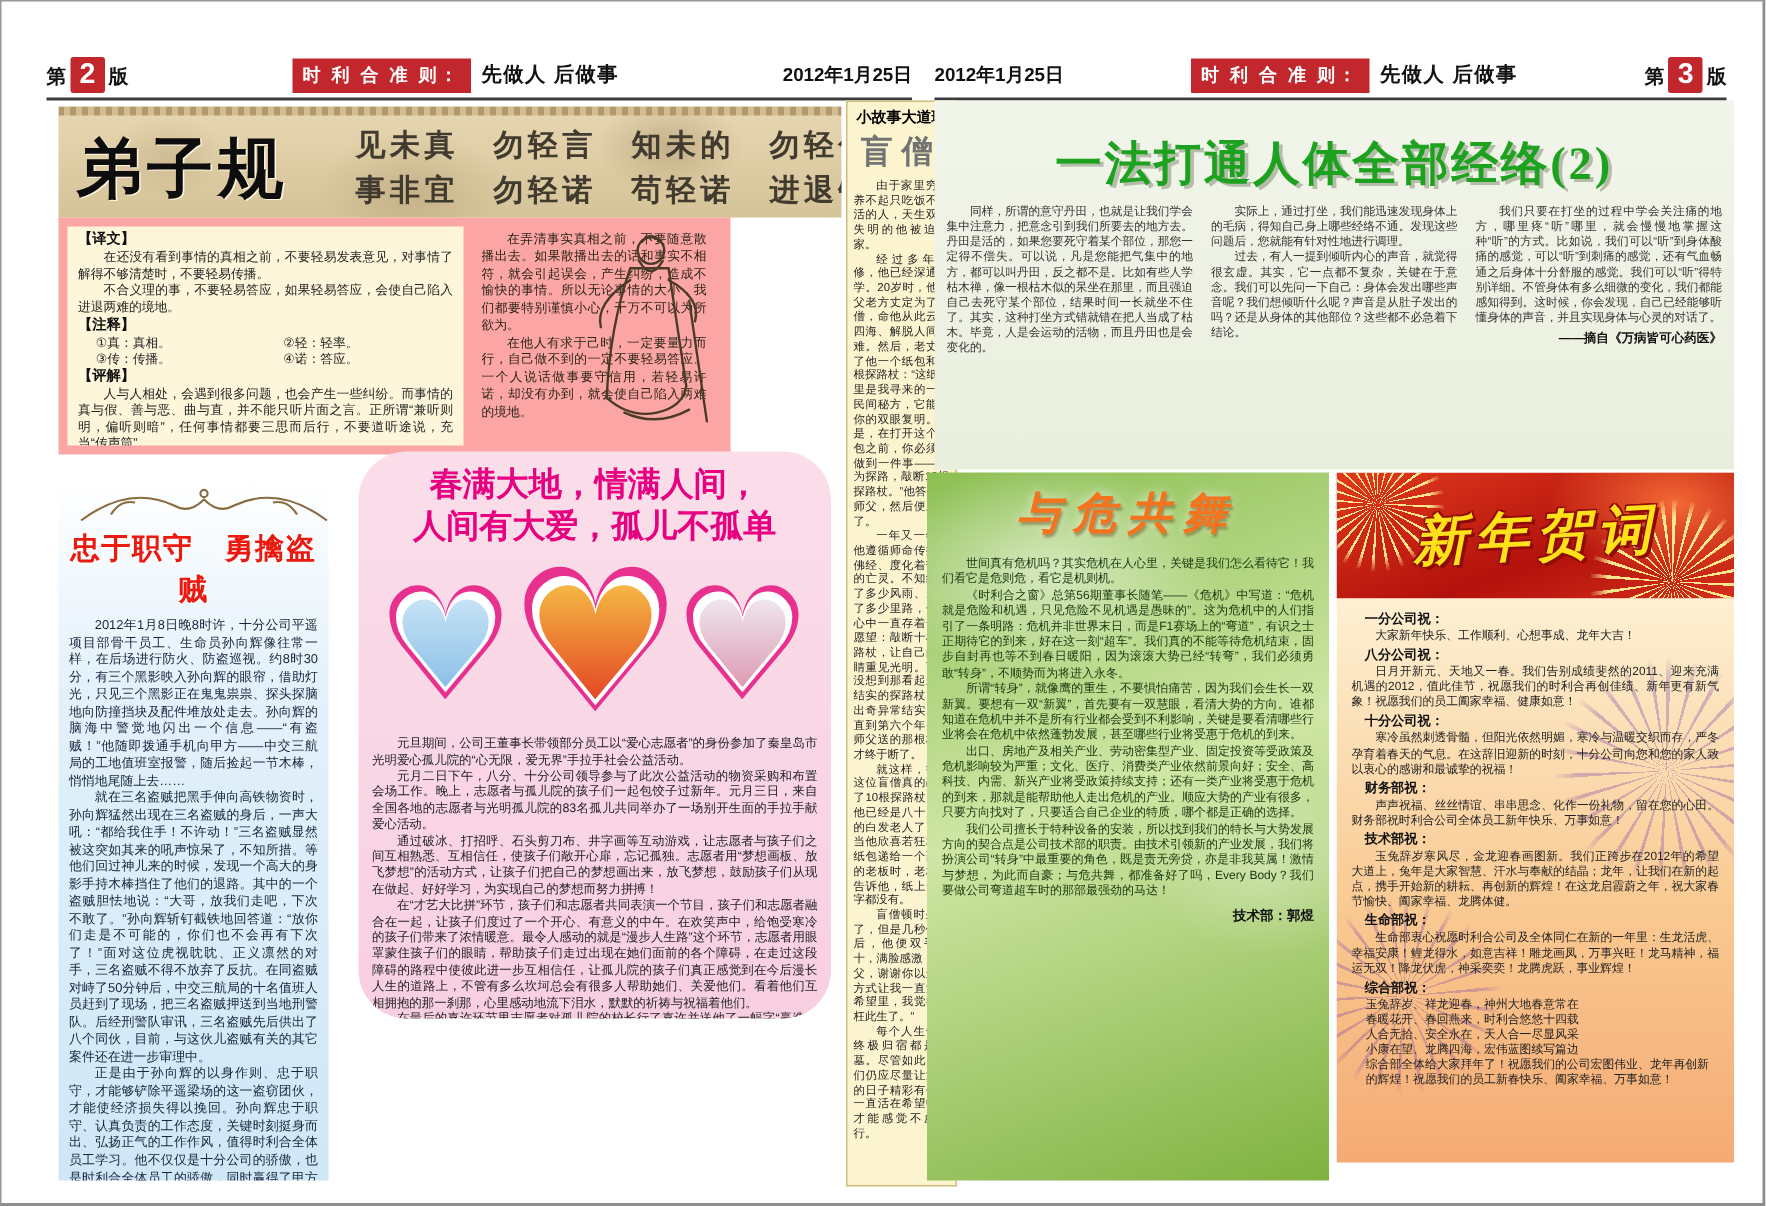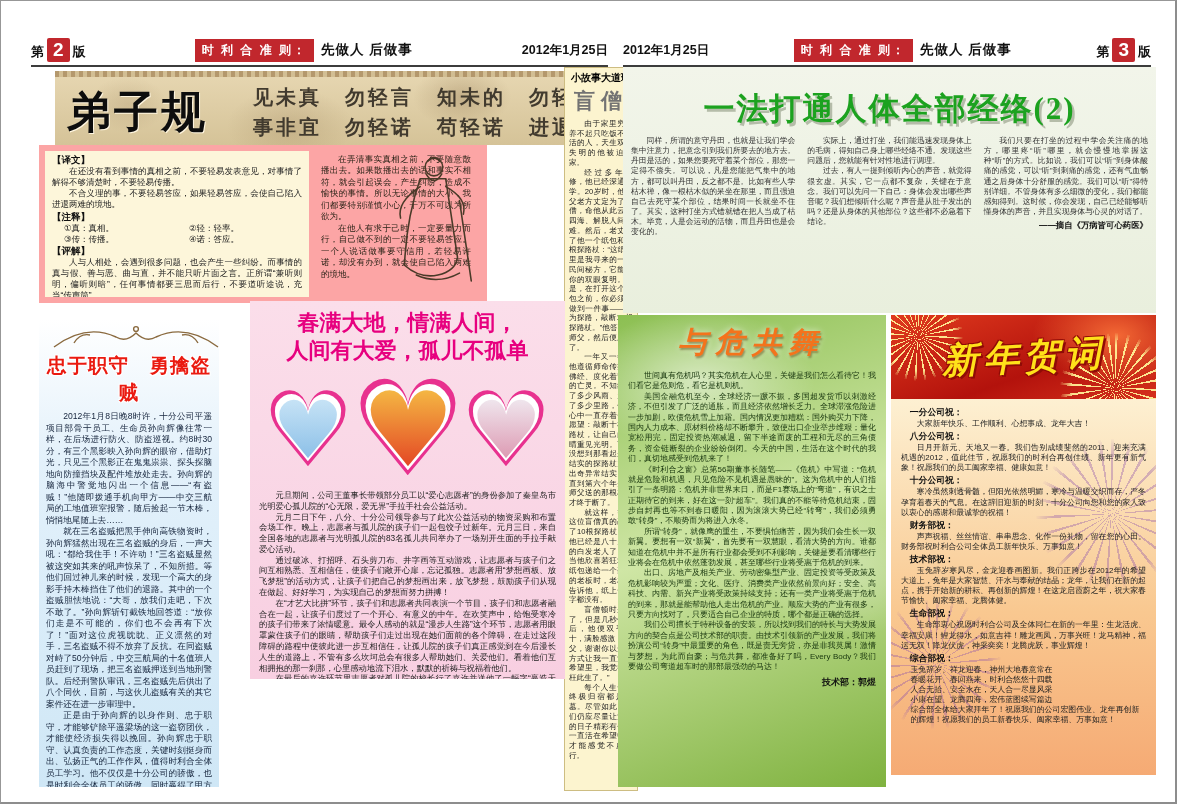--- a/index.html
+++ b/index.html
@@ -22,21 +22,21 @@
   .rule { position:absolute; border-top:2px solid #3c3c3c; }
   .rule-l { left:30px; top:64px; width:577px; }
   .rule-r { left:622px; top:64px; width:528px; }
 
   
   .dz-banner { position:absolute; left:38px; top:70px; width:522px; height:74px; overflow:hidden;
     background:
       radial-gradient(70px 45px at 78% 35%, rgba(122,94,56,.28), transparent 70%),
       radial-gradient(90px 55px at 45% 75%, rgba(122,94,56,.20), transparent 70%),
       radial-gradient(55px 40px at 14% 45%, rgba(122,94,56,.16), transparent 70%),
-      linear-gradient(#e7d7b2, #d5c398); margin-left: 16px; }
+      linear-gradient(#e7d7b2, #d5c398); }
   .dz-banner:before { content:""; position:absolute; left:0; top:0; right:0; height:6px;
       background:repeating-linear-gradient(90deg,#a8895c 0 4px,#cdb88c 4px 8px); opacity:.8; }
   .dz-title { position:absolute; left:12px; top:12px; font-family:"Liberation Serif",serif; font-weight:900;
       font-size:44px; color:#0d0d0d; letter-spacing:3px; text-shadow:1px 1px 0 #fff6e0; }
   .dz-verse { position:absolute; left:198px; top:11px; font-family:"Liberation Serif",serif; font-weight:bold;
       font-size:20px; color:#413a2e; line-height:1.5; letter-spacing:3px; white-space:nowrap; }
   .dz-body { position:absolute; left:38px; top:144px; width:448px; height:158px; background:#fca5a5; }
   .dz-box { position:absolute; left:6px; top:6px; width:264px; height:146px; background:#fdf6da;
       padding:3px 7px; font-size:8.5px; line-height:1.3; color:#222; overflow:hidden; }
   .dz-label { font-weight:bold; font-size:9.5px; color:#111; }
@@ -51,22 +51,22 @@
   .guard { position:absolute; left:38px; top:318px; width:180px; height:468px; overflow:hidden;
       background:linear-gradient(180deg,#ffffff,#e3f1fb 30%,#cfe7f6); padding:2px 7px; }
   .guard-flourish { display:block; margin:0 auto; }
   .guard-title { color:#ea1a10; font-weight:900; font-size:19.5px; text-align:center; letter-spacing:1px;
       font-family:"Liberation Serif",serif; margin:1px 0 5px;
       text-shadow:1px 1px 0 #fff,-1px -1px 0 #fff,1px -1px 0 #fff,-1px 1px 0 #fff; }
   .guard .p { font-size:8.6px; line-height:1.34; color:#15243c; }
   .sig { text-align:right; font-weight:bold; font-size:9px; margin-top:4px; color:#101010; }
 
   
-  .hearts { position:absolute; left:249px; top:300px; width:315px; height:378px; overflow:hidden;
-      background:linear-gradient(180deg,#fbdeea,#f8cfe1); }
+  .hearts { position:absolute; left:238px; top:300px; width:315px; height:378px; overflow:hidden;
+      background:linear-gradient(180deg,#fbdeea,#f8cfe1);border-radius:32px; }
   .hearts-title { text-align:center; color:#e7007f; font-weight:900; font-size:22px; line-height:1.25;
       font-family:"Liberation Serif",serif; margin-top:8px; }
   .heart-row { position:relative; height:122px; margin-top:4px; }
   .heart { position:absolute; }
   .heart span { position:absolute; left:50%; top:50%; transform:translate(-50%,-54%); line-height:1;
       font-family:"DejaVu Sans",sans-serif; }
   .hearts-body { padding:0 9px; font-size:8.3px; line-height:1.3; color:#222; }
 
   
   .story { position:absolute; left:563px; top:66px; width:74px; height:724px; background:#fcf4cf;
@@ -260,21 +260,20 @@
       <p class="p">实际上，通过打坐，我们能迅速发现身体上的毛病，得知自己身上哪些经络不通。发现这些问题后，您就能有针对性地进行调理。</p>
       <p class="p">过去，有人一提到倾听内心的声音，就觉得很玄虚。其实，它一点都不复杂，关键在于意念。我们可以先问一下自己：身体会发出哪些声音呢？我们想倾听什么呢？声音是从肚子发出的吗？还是从身体的其他部位？这些都不必急着下结论。</p>
       <p class="p">我们只要在打坐的过程中学会关注痛的地方，哪里疼“听”哪里，就会慢慢地掌握这种“听”的方式。比如说，我们可以“听”到身体酸痛的感觉，可以“听”到刺痛的感觉，还有气血畅通之后身体十分舒服的感觉。我们可以“听”得特别详细。不管身体有多么细微的变化，我们都能感知得到。这时候，你会发现，自己已经能够听懂身体的声音，并且实现身体与心灵的对话了。</p>
       <div class="health-attr">——摘自《万病皆可心药医》</div>
     </div>
   </div>
 
   <div class="crisis">
     <div class="crisis-title">与危共舞</div>
     <p class="p">世间真有危机吗？其实危机在人心里，关键是我们怎么看待它！我们看它是危则危，看它是机则机。</p>
-    <p class="p">美国金融危机至今，全球经济一蹶不振，多国超发货币以刺激经济，不但引发了广泛的通胀，而且经济依然增长乏力。全球滞涨危险进一步加剧，欧债危机雪上加霜。国内情况更加糟糕：国外购买力下降，国内人力成本、原材料价格却不断攀升，致使出口企业举步维艰；量化宽松用完，固定投资热潮减退，留下半途而废的工程和无尽的三角债务，资金链断裂的企业纷纷倒闭。今天的中国，生活在这个时代的我们，真切地感受到危机来了！</p>
     <p class="p">《时利合之窗》总第56期董事长随笔——《危机》中写道：“危机就是危险和机遇，只见危险不见机遇是愚昧的”。这为危机中的人们指引了一条明路：危机并非世界末日，而是F1赛场上的“弯道”，有识之士正期待它的到来，好在这一刻“超车”。我们真的不能等待危机结束，固步自封再也等不到春日暖阳，因为滚滚大势已经“转弯”，我们必须勇敢“转身”，不顺势而为将进入永冬。</p>
     <p class="p">所谓“转身”，就像鹰的重生，不要惧怕痛苦，因为我们会生长一双新翼。要想有一双“新翼”，首先要有一双慧眼，看清大势的方向。谁都知道在危机中并不是所有行业都会受到不利影响，关键是要看清哪些行业将会在危机中依然蓬勃发展，甚至哪些行业将受惠于危机的到来。</p>
     <p class="p">出口、房地产及相关产业、劳动密集型产业、固定投资等受政策及危机影响较为严重；文化、医疗、消费类产业依然前景向好；安全、高科技、内需、新兴产业将受政策持续支持；还有一类产业将受惠于危机的到来，那就是能帮助他人走出危机的产业。顺应大势的产业有很多，只要方向找对了，只要适合自己企业的特质，哪个都是正确的选择。</p>
     <p class="p">我们公司擅长于特种设备的安装，所以找到我们的特长与大势发展方向的契合点是公司技术部的职责。由技术引领新的产业发展，我们将扮演公司“转身”中最重要的角色，既是责无旁贷，亦是非我莫属！激情与梦想，为此而自豪；与危共舞，都准备好了吗，Every Body？我们要做公司弯道超车时的那部最强劲的马达！</p>
     <div class="sig">技术部：郭煜</div>
   </div>
 
   <div class="greet">
     <div class="greet-banner">
       <div class="burst b1"></div>

